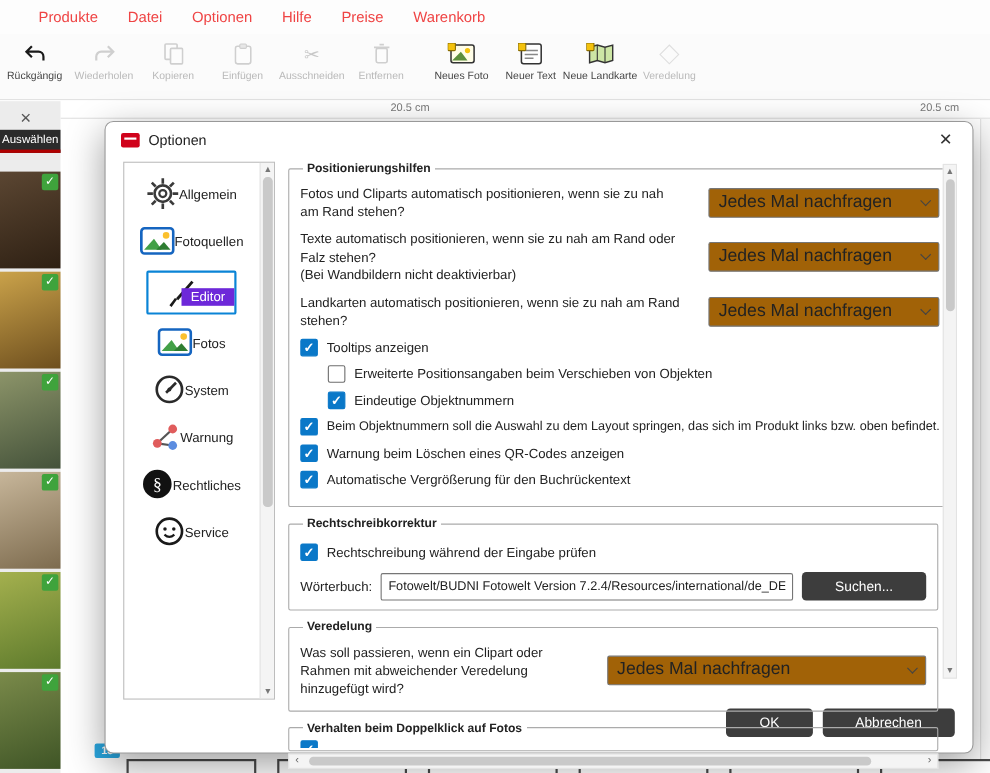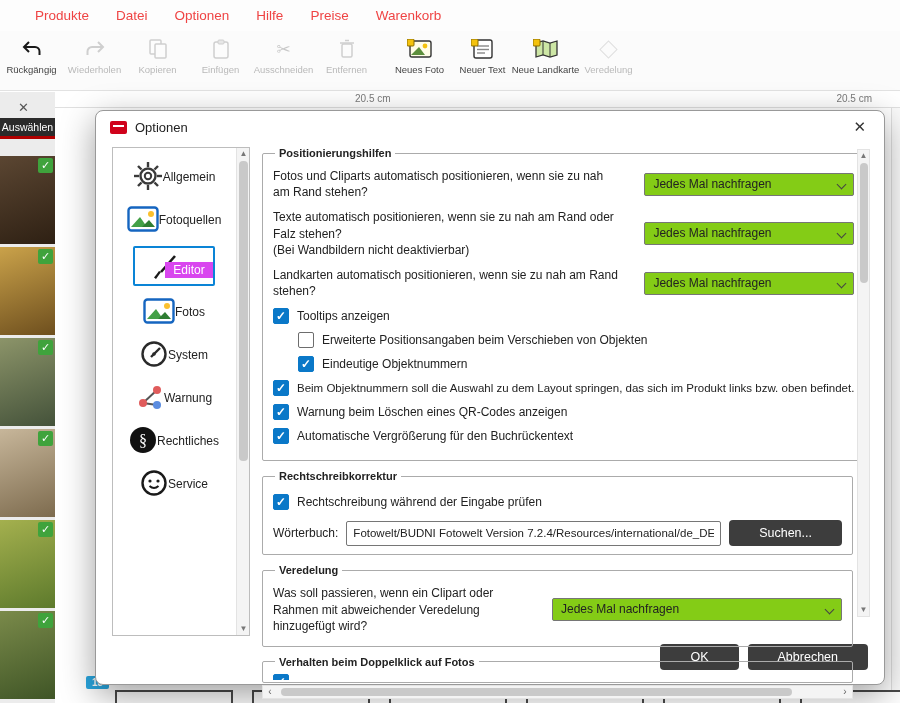--- a/index.html
+++ b/index.html
@@ -54,35 +54,35 @@
 
   .dialog-body { flex:1; display:flex; gap:12px; padding:4px 14px 4px 16px; min-height:0; }
 
   
   .nav-list { width:138px; border:1px solid #bdbdbd; position:relative; padding:12px 16px 0 2px;
     display:flex; flex-direction:column; align-items:center; overflow:hidden; }
   .nav-item { display:flex; flex-direction:row; align-items:center; margin-bottom:11px; cursor:pointer; }
   .nav-icon { height:32px; display:flex; align-items:center; justify-content:center; }
   .nav-label { font-size:12px; color:#222; margin-top:2px; }
   .nav-item.selected { border:2px solid #0a84d6; border-radius:2px; padding:4px 14px 0; margin-bottom:9px; }
-  .nav-item.selected .nav-label { background:#d946ef; color:#fff; padding:1px 8px; margin:3px -14px 0; width:calc(100% + 28px); text-align:center; }
+  .nav-item.selected .nav-label { background:#6d28d9; color:#fff; padding:1px 8px; margin:3px -14px 0; width:calc(100% + 28px); text-align:center; }
   .vscroll { position:absolute; right:0; top:0; bottom:0; width:13px; background:#f4f4f4; border-left:1px solid #e3e3e3; }
   .vscroll .arr { position:absolute; left:0; width:13px; height:12px; font-size:8px; color:#777; text-align:center; line-height:12px; }
   .vscroll .arr.up { top:0; } .vscroll .arr.down { bottom:0; }
   .vscroll .thumbbar { position:absolute; left:2px; width:9px; background:#c9c9c9; border-radius:4px; }
 
   
   .content { flex:1; position:relative; padding-right:17px; min-width:0; }
   fieldset { border:1px solid #ababab; border-radius:2px; padding:4px 10px 8px 10px; margin-bottom:9px; }
   legend { font-size:11px; font-weight:bold; padding:0 4px; margin-left:2px; }
   .opt-row { display:flex; justify-content:space-between; align-items:center; gap:24px; margin:5px 0 9px; }
   .opt-text { font-size:12px; line-height:1.35; max-width:372px; }
   .opt-text .note { display:block; }
-  .dropdown { width:210px; min-width:210px; border:1px solid #767676; border-radius:2px; background:#84cc16;
-    font-size:12px; padding:3px 22px 4px 8px; position:relative; cursor:pointer; }
+  .dropdown { width:210px; min-width:210px; border:1px solid #767676; border-radius:2px; background:#a16207;
+    font-size:16px; padding:3px 22px 4px 8px; position:relative; cursor:pointer; }
   .dd-chevron { position:absolute; right:8px; top:7px; width:7px; height:7px;
     border-right:1.4px solid #444; border-bottom:1.4px solid #444; transform:rotate(45deg); }
   .cb-row { display:flex; align-items:center; gap:8px; margin:8px 0; font-size:12px; }
   .cb-row.indent1 { margin-left:25px; }
   .cb { width:16px; height:16px; min-width:16px; border-radius:2px; border:1px solid #6d6d6d; background:#fff;
     display:flex; align-items:center; justify-content:center; }
   .cb.checked { background:#0a78c8; border-color:#0a78c8; }
   .cb.checked::after { content:"✓"; color:#fff; font-size:12px; font-weight:bold; }
   .dict-row { display:flex; align-items:center; gap:8px; margin-top:10px; }
   .dict-label { font-size:12px; white-space:nowrap; }

